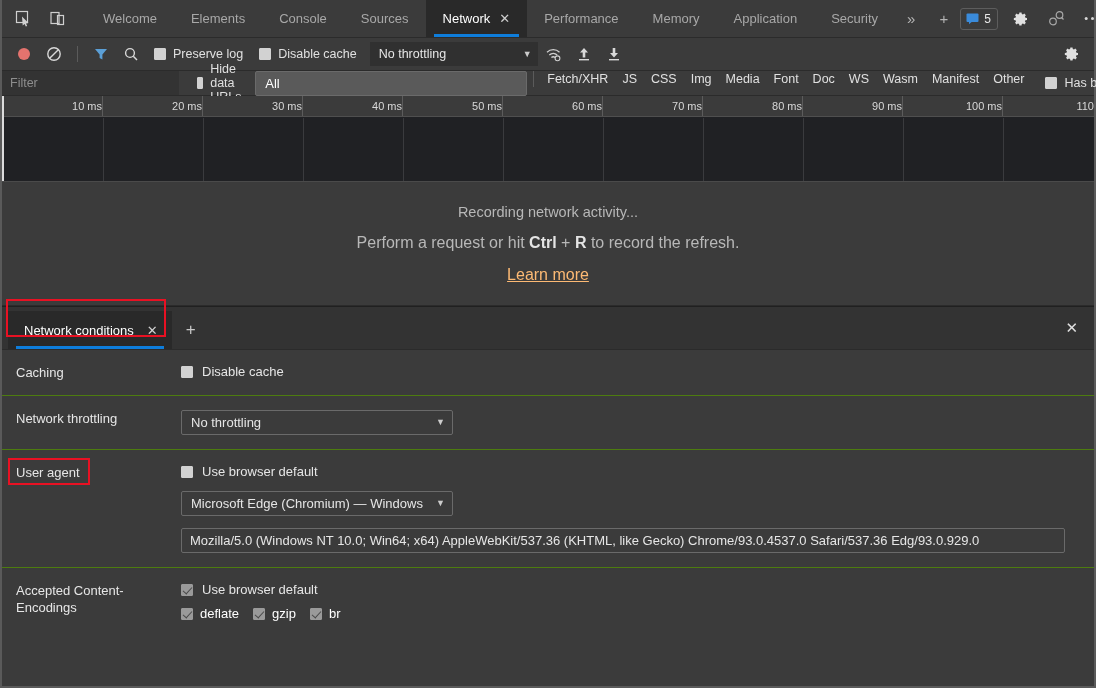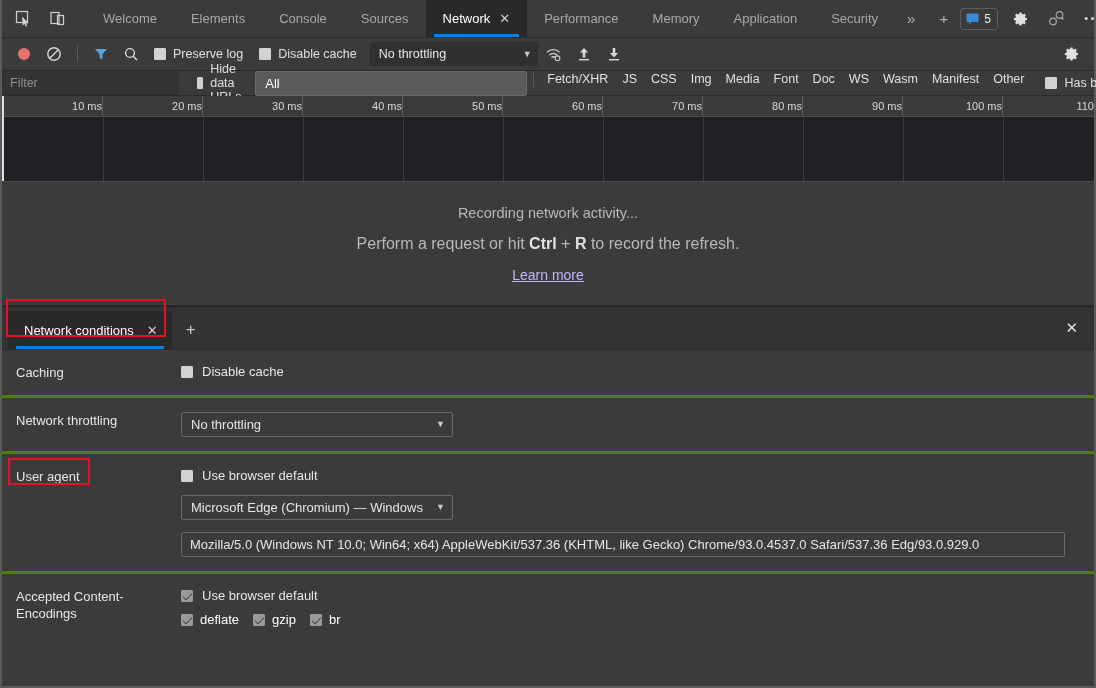--- a/index.html
+++ b/index.html
@@ -199,21 +199,21 @@
     flex: 1;
     background: #3b3b3b;
     display: flex; flex-direction: column;
     align-items: center; justify-content: center;
     gap: 14px;
     border-bottom: 1px solid #2b2b2b;
   }
   .es-line1 { font-size: 14.5px; color: #b8b8b8; }
   .es-line2 { font-size: 16px; color: #b8b8b8; }
   .es-line2 b { color: #e4e4e4; font-weight: bold; }
-  .es-link { font-size: 14px; color: #c4b5fd; }
+  .es-link { font-size: 16px; color: #fdba74; }
 
   
   .drawer {
     background: #3b3b3b;
     display: flex; flex-direction: column;
     height: 380px; min-height: 380px;
     border-top: 1px solid #202020;
   }
   .drawer-tabs {
     height: 43px; min-height: 43px;
@@ -252,21 +252,21 @@
     color: #e0e0e0; font-size: 15px;
   }
   .drawer-body {
     flex: 1;
     background: #3b3b3b;
     overflow: hidden;
   }
   .nc-row {
     display: flex;
     padding: 14px 0 14px 14px;
-    border-bottom: 3px solid #4d7c0f;
+    border-bottom: 1px solid #4d7c0f;
   }
   .nc-row:last-child { border-bottom: none; }
   .nc-label {
     width: 165px; min-width: 165px;
     font-size: 13px; color: #e6e6e6;
     line-height: 17px;
     position: relative;
   }
   .nc-field { flex: 1; }
   .nc-cb { display: flex; align-items: center; gap: 9px; }

